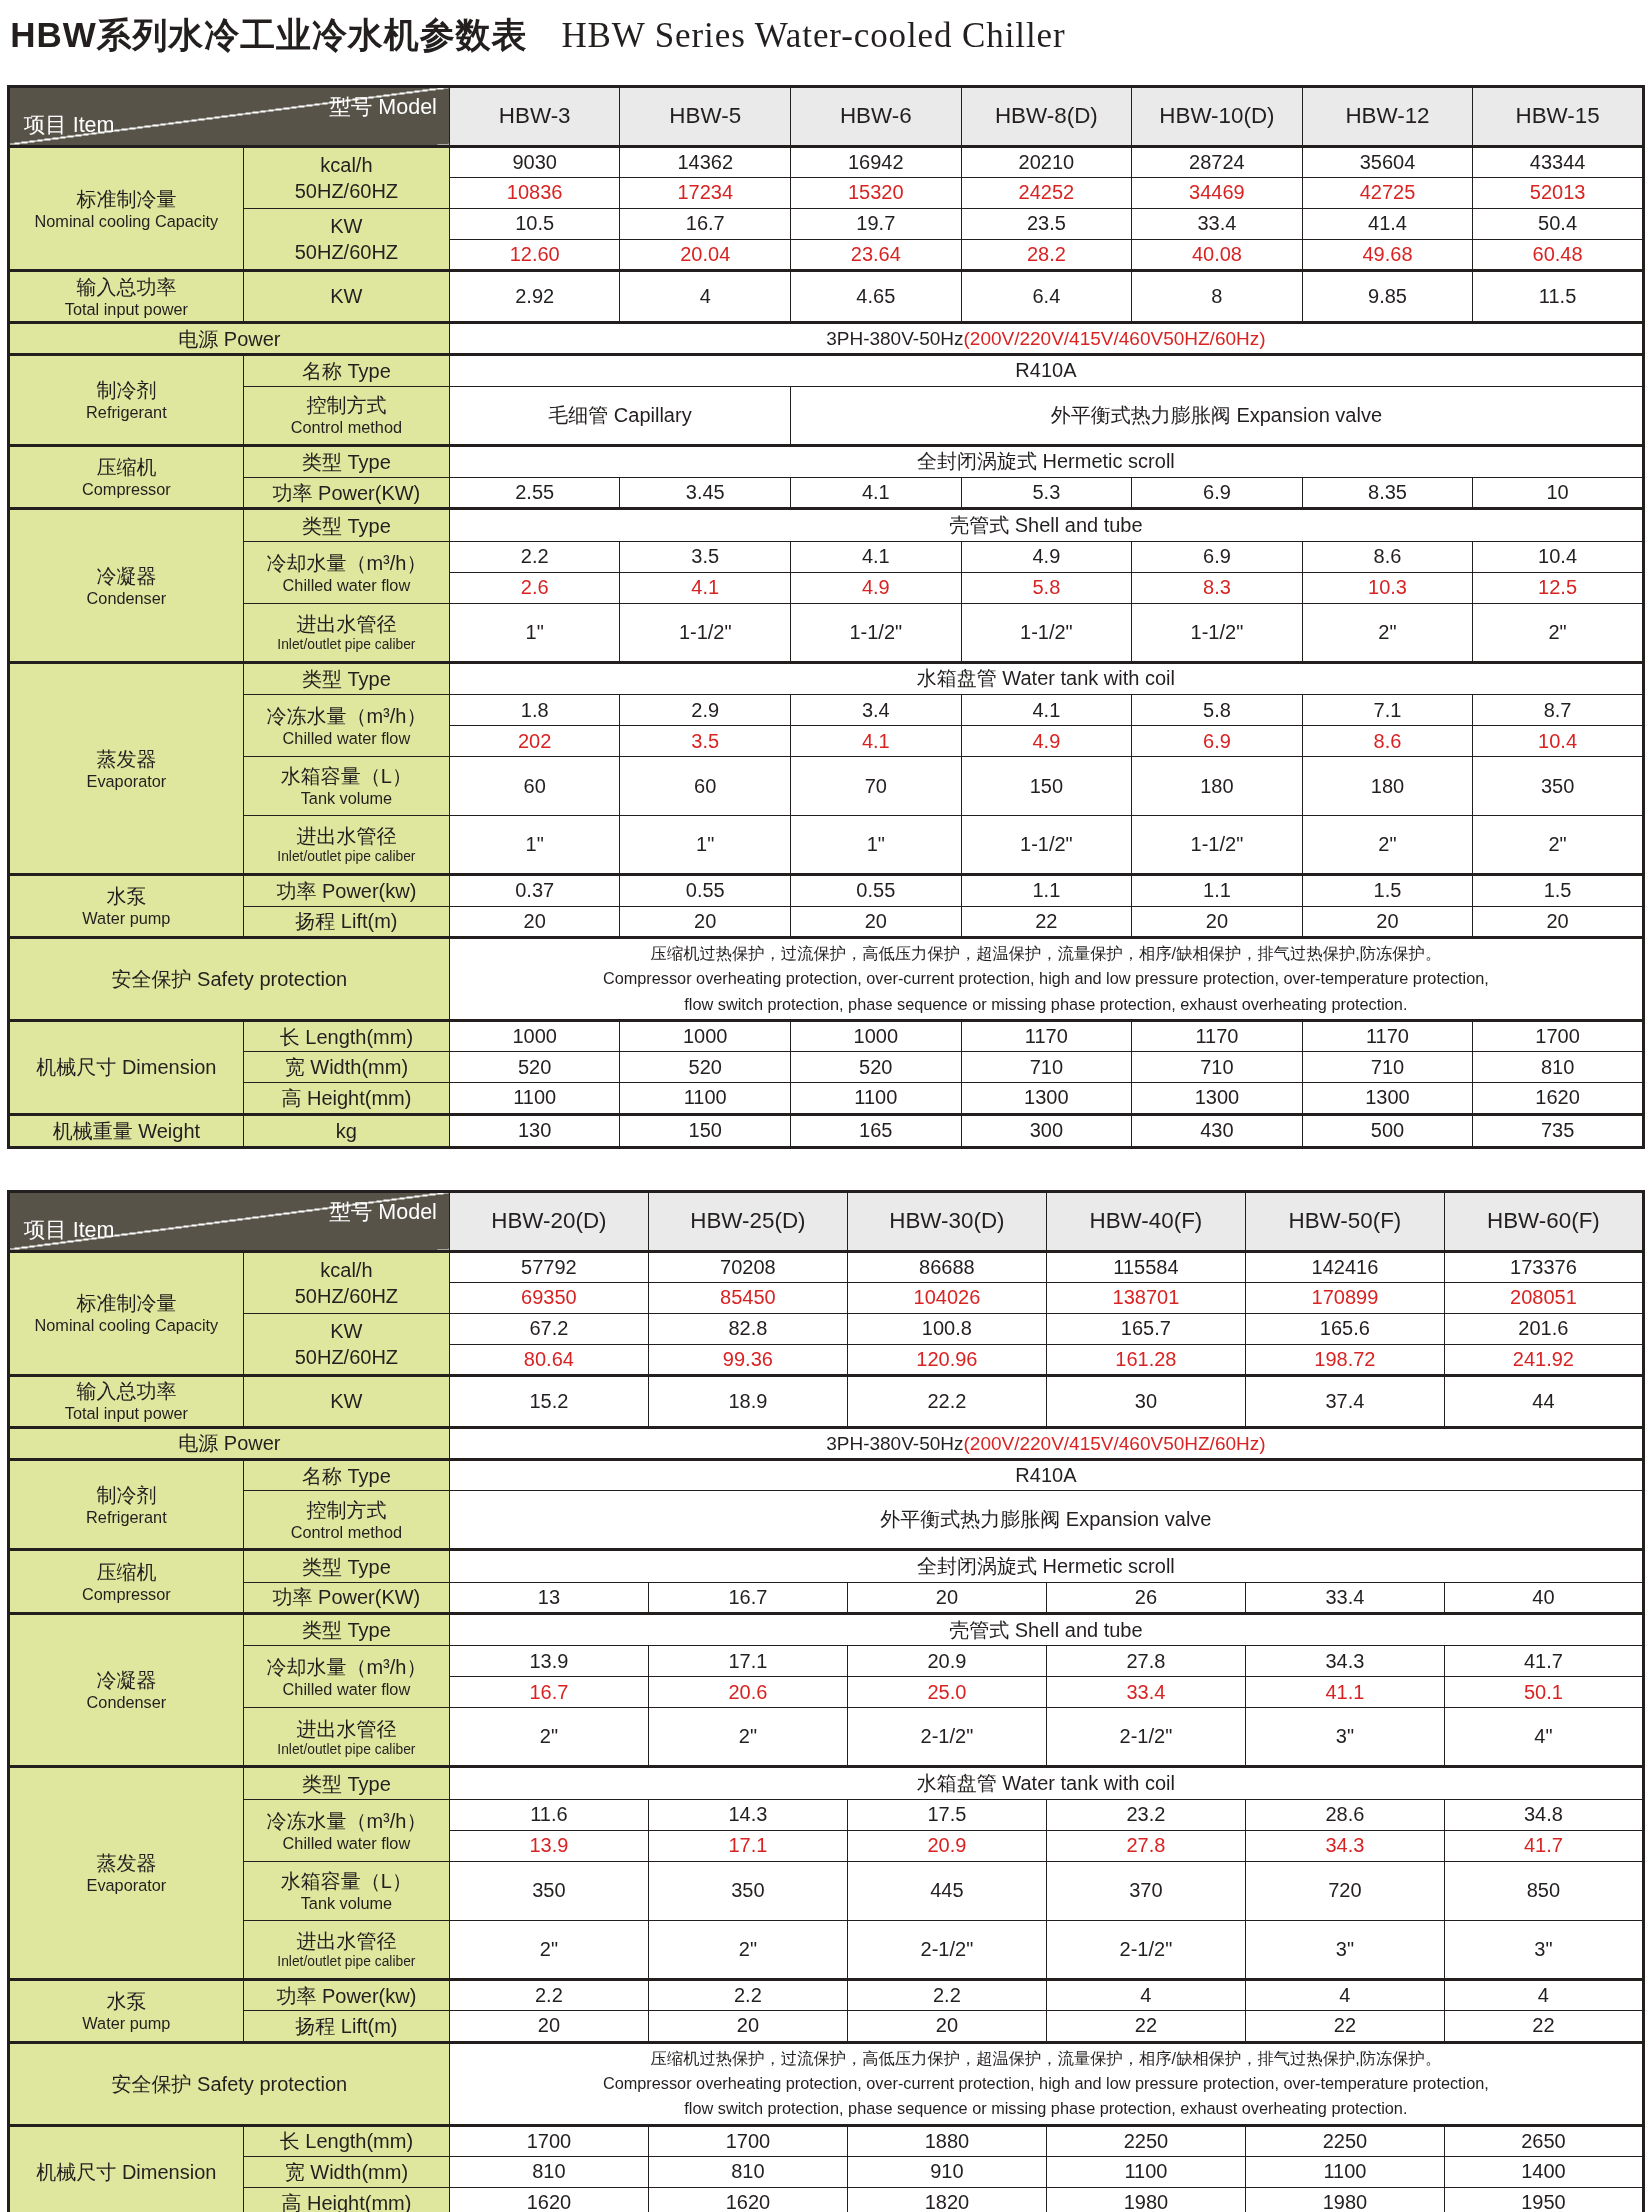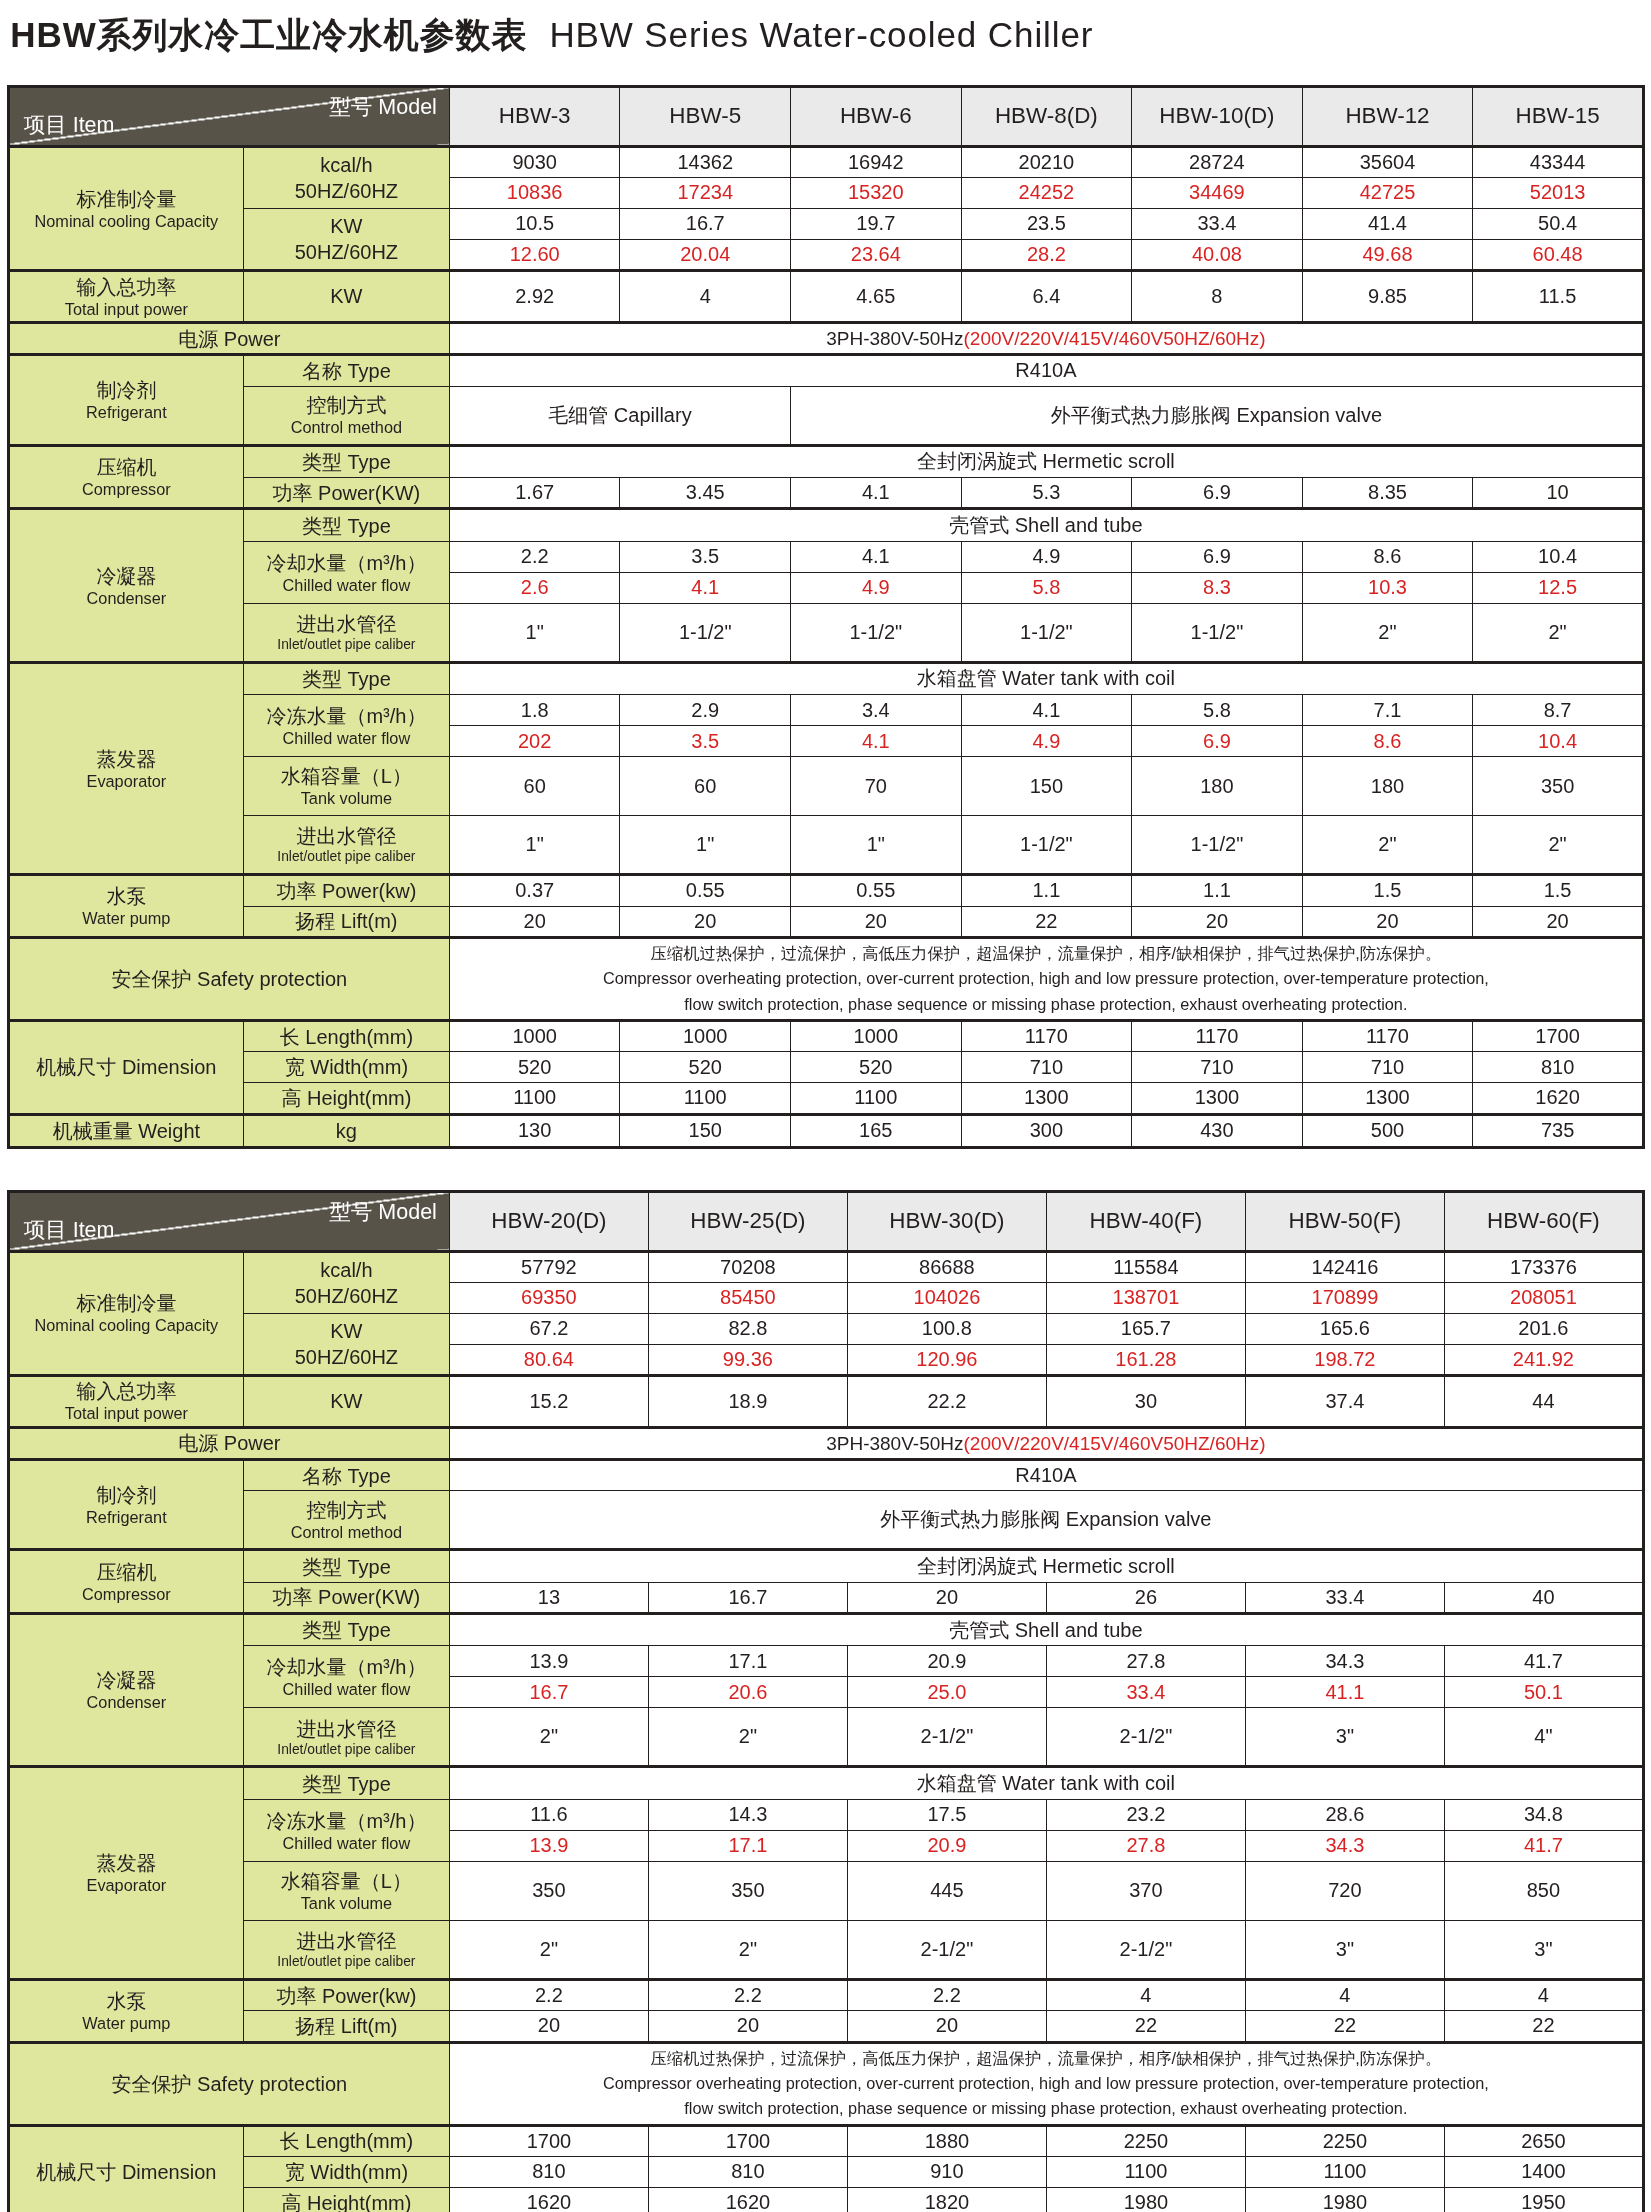--- a/index.html
+++ b/index.html
@@ -12,21 +12,21 @@
   *{box-sizing:border-box;}
   html,body{margin:0;padding:0;}
   body{
     width:1652px;
     background:#ffffff;
     color:#231f1e;
     font-family:"Liberation Sans","DejaVu Sans",sans-serif;
   }
   .page{padding:8.6px 6.9px 26px 6.9px;}
   .title{font-size:35px;font-weight:600;margin:3.4px 0 26px 3.4px;letter-spacing:0.9px;white-space:nowrap;}
-  .title .en{margin-left:22px;font-weight:500;}
+  .title .en{margin-left:34px;font-weight:500;font-family:Liberation Serif, serif;}
 
   table.spec{
     border-collapse:collapse;
     table-layout:fixed;
     width:1638px;
     border:3.4px solid var(--line);
     margin:0 0 41px 0;
     padding-left:8px;
   }
   .spec td{
@@ -194,21 +194,21 @@
       </td>
       <td class="lab">
         <span class="cn">类型  Type</span>
       </td>
       <td colspan="7" class="val">全封闭涡旋式 Hermetic scroll</td>
     </tr>
     <tr class="rh-s">
       <td class="lab">
         <span class="cn">功率  Power(KW)</span>
       </td>
-    <td class="val">1.67</td>
+    <td class="val">2.55</td>
           <td class="val">3.45</td>
           <td class="val">4.1</td>
           <td class="val">5.3</td>
           <td class="val">6.9</td>
           <td class="val">8.35</td>
           <td class="val">10</td>
         </tr>
 
     <tr class="rh-s thick">
       <td rowspan="4" class="lab">

